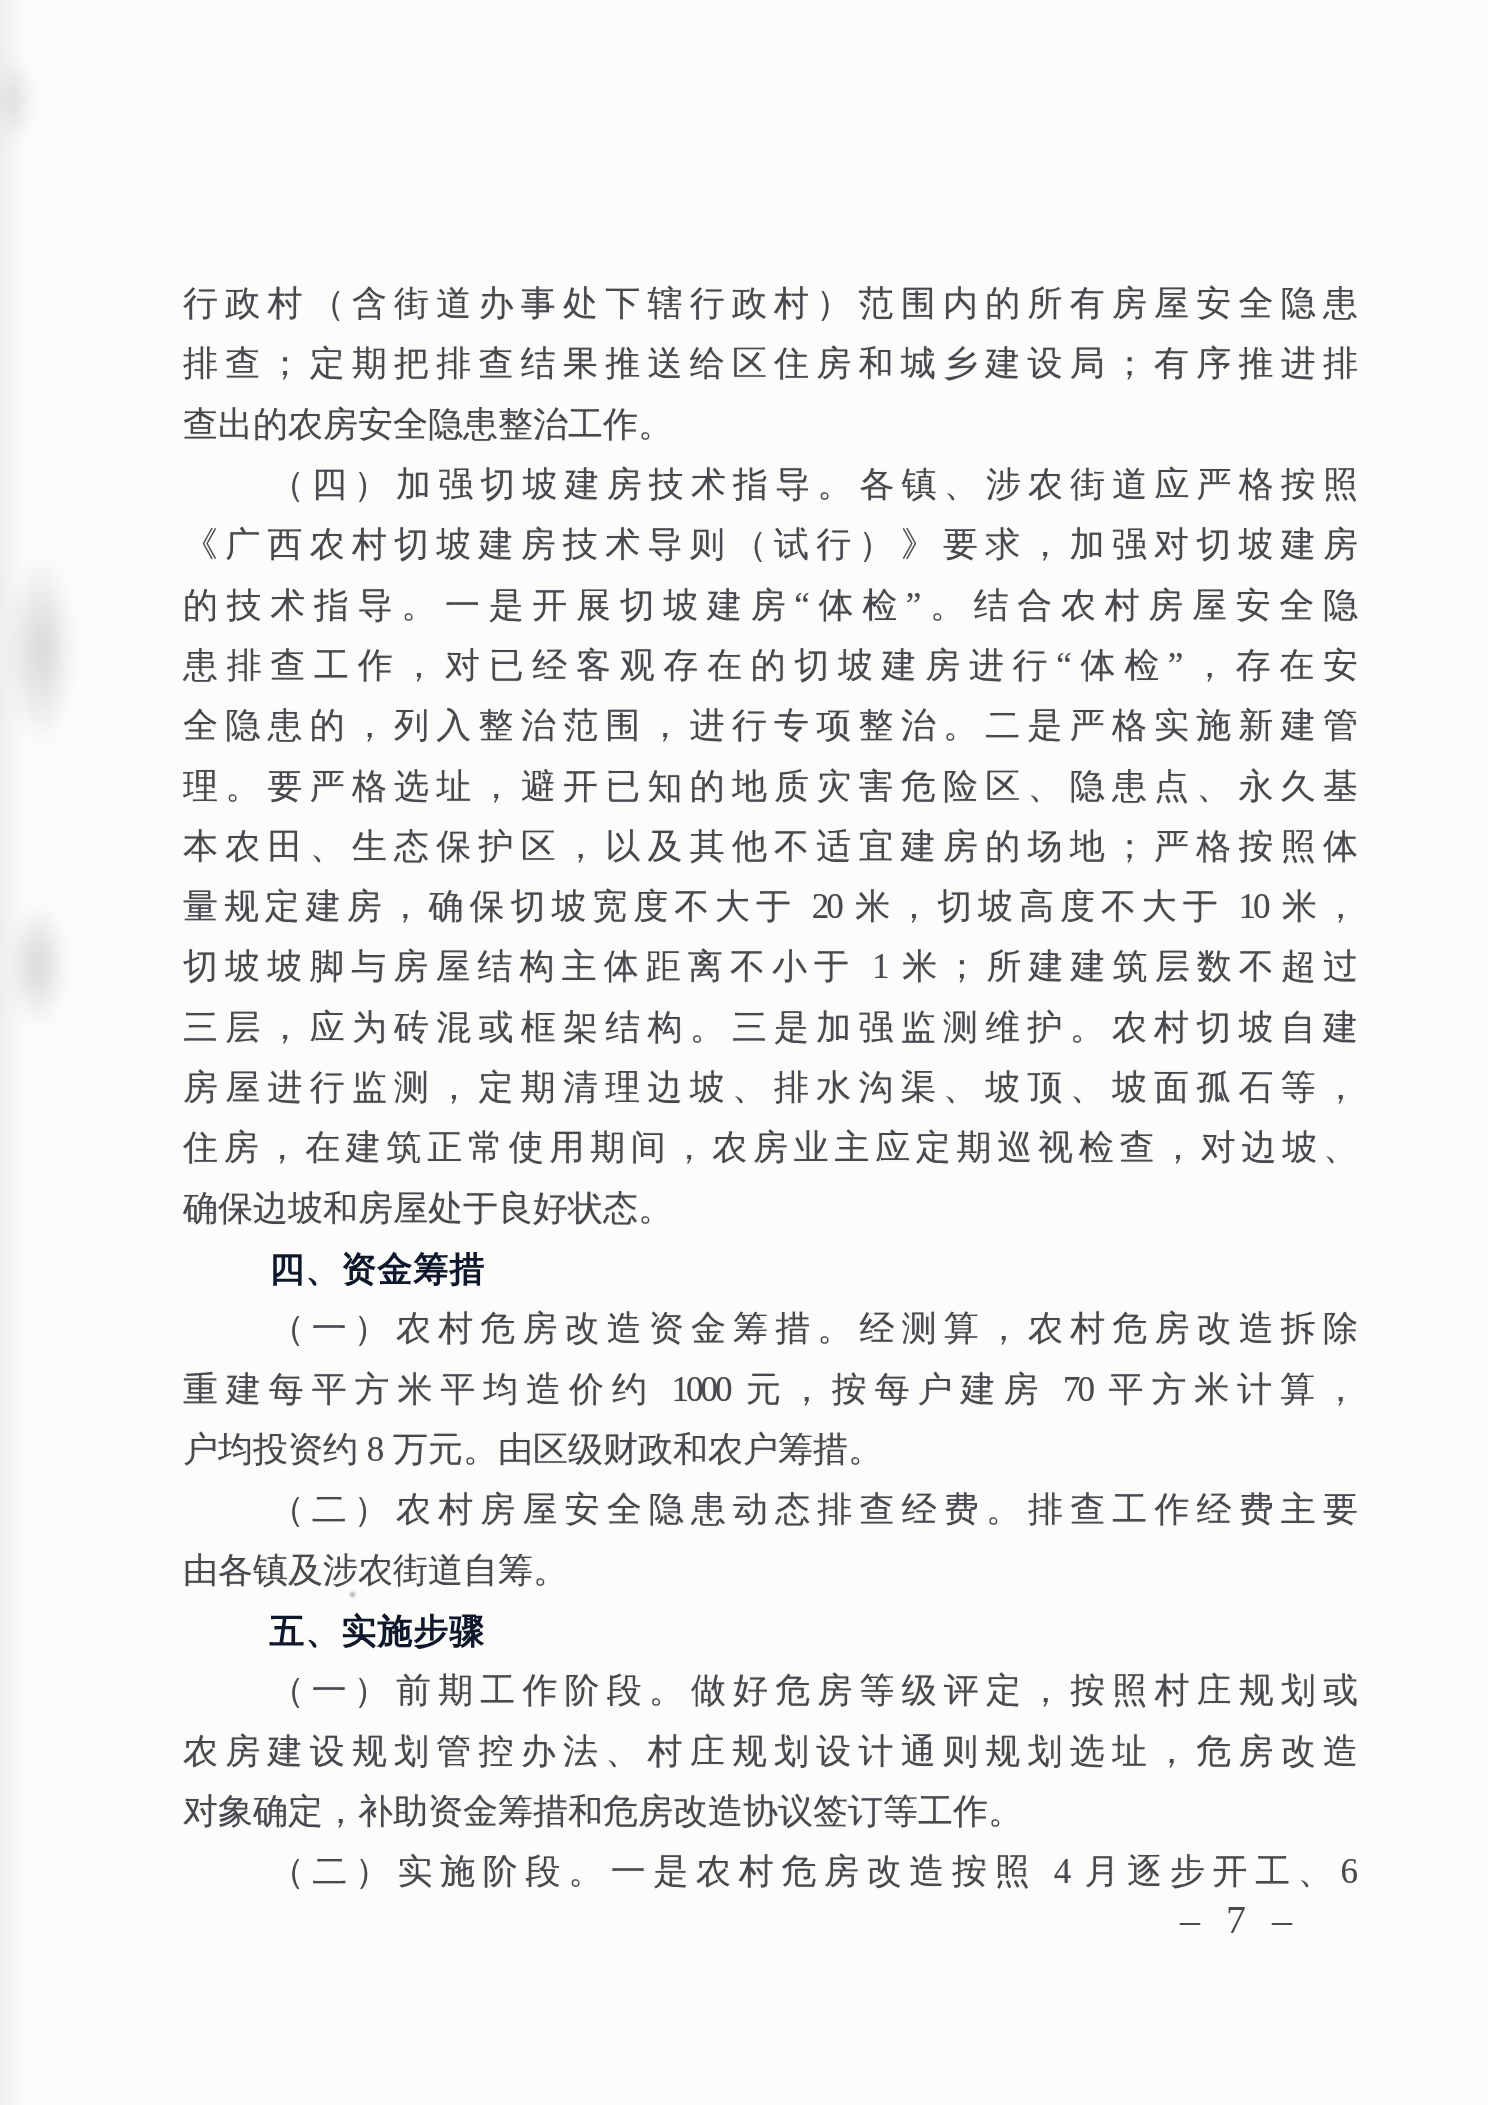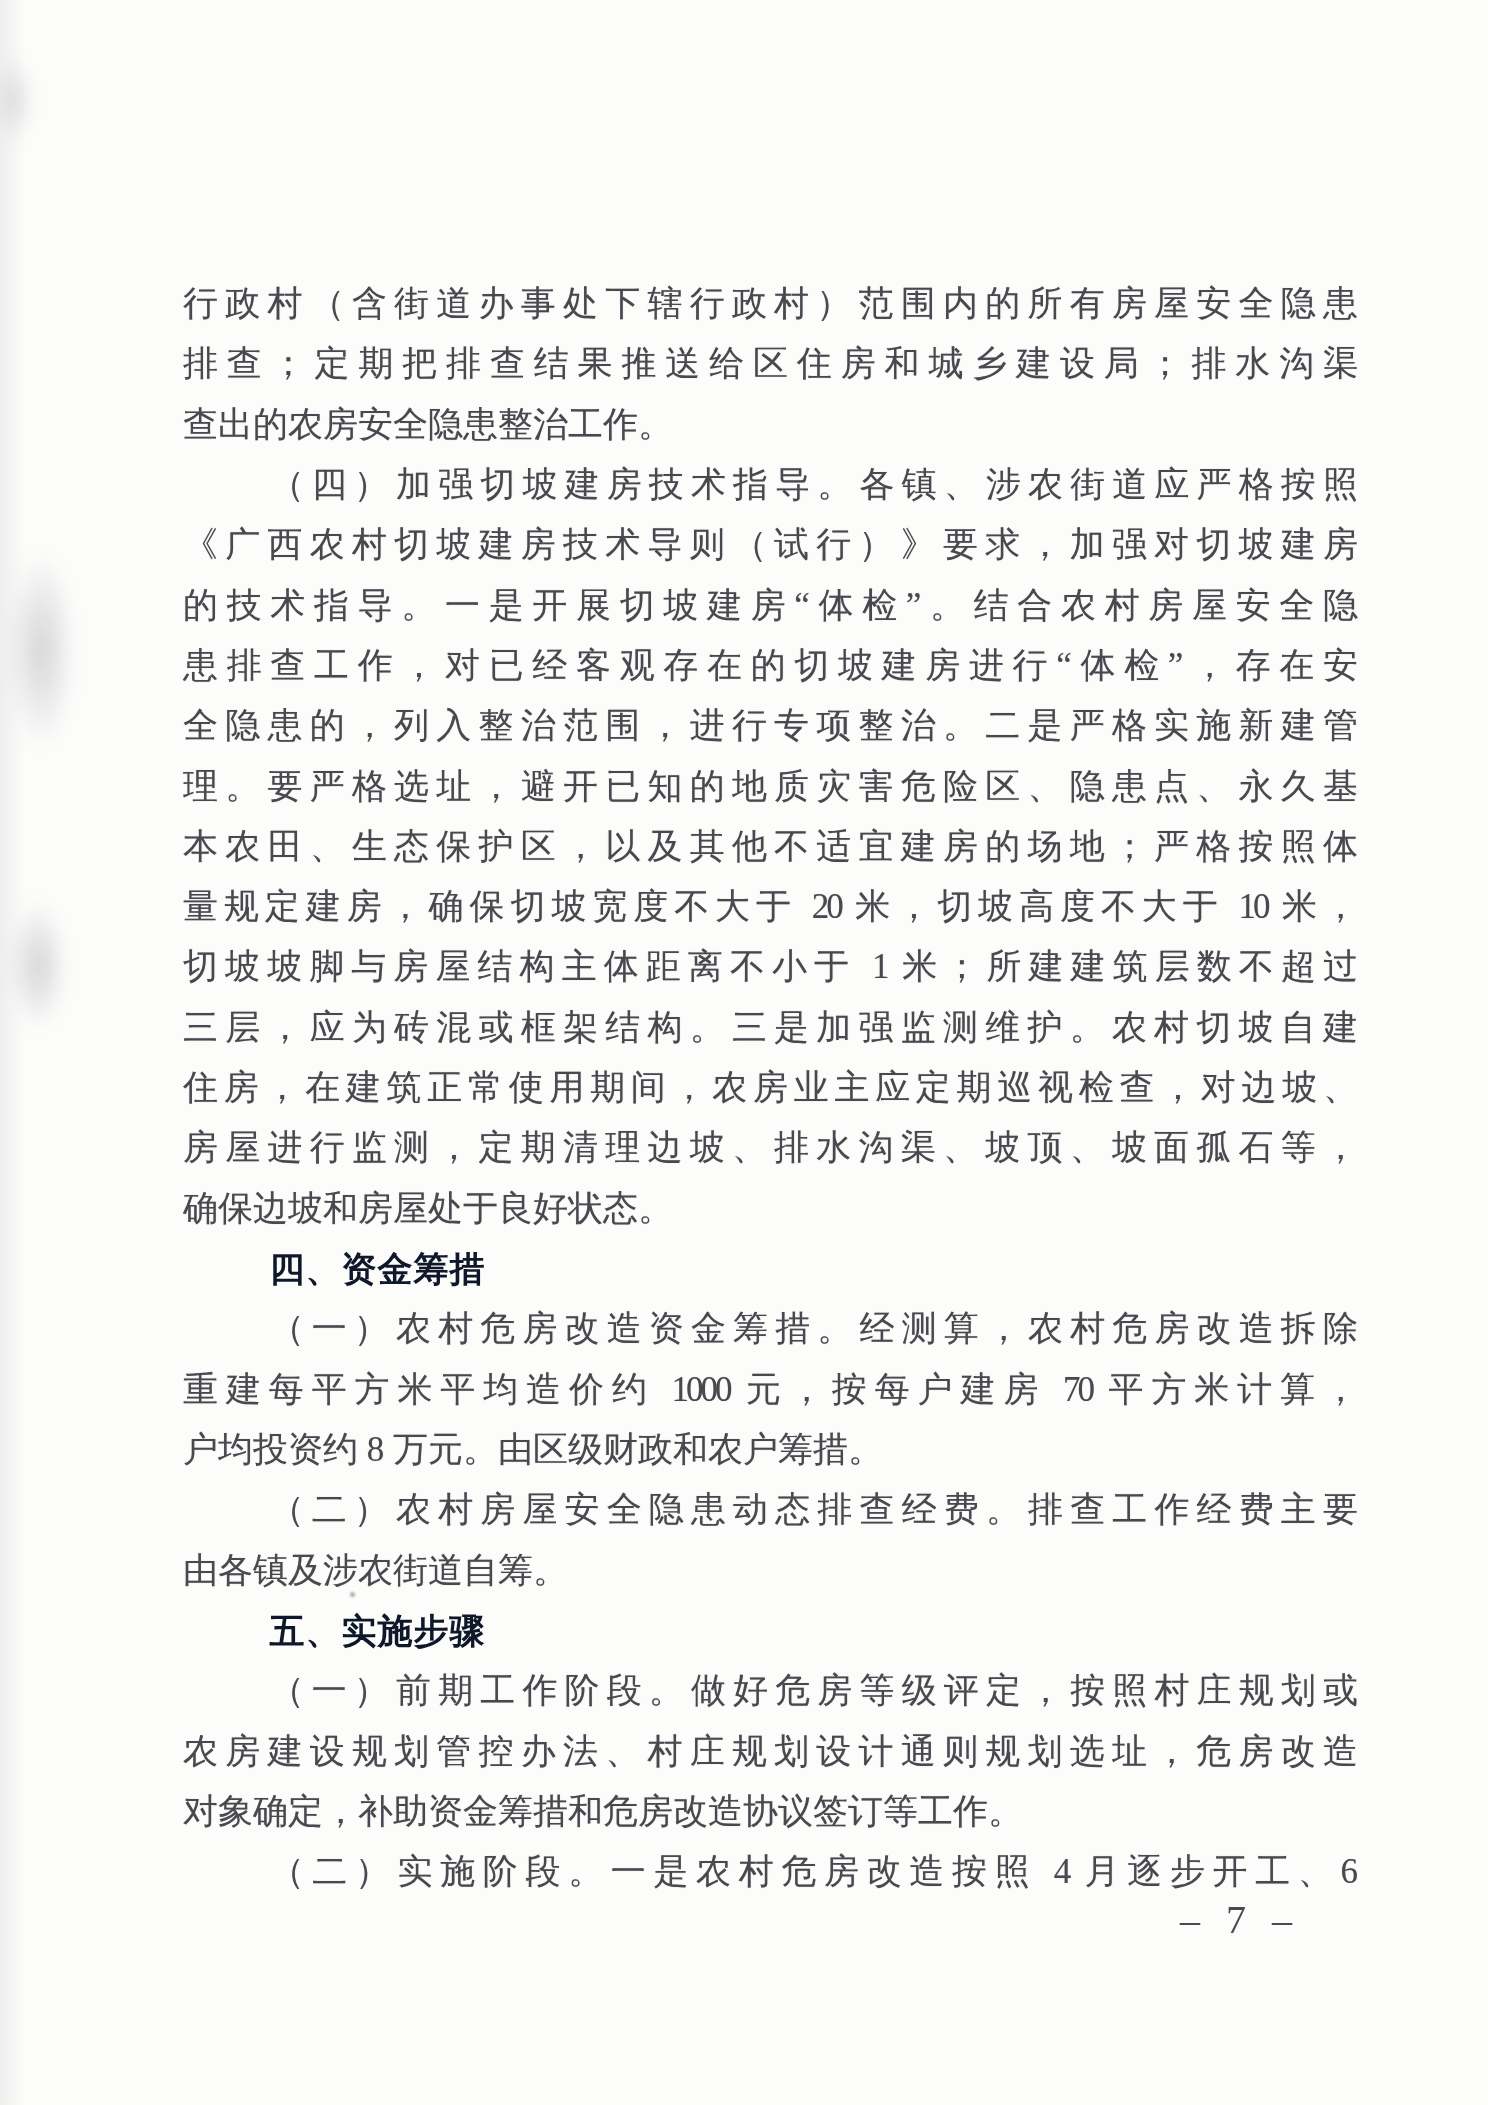--- a/index.html
+++ b/index.html
@@ -80,34 +80,34 @@
 
   <div class="edge-shade"></div>
   <div class="smudge s1"></div>
   <div class="smudge s2"></div>
   <div class="smudge s3"></div>
   <div class="speck p1"></div>
   <div class="speck p2"></div>
 
   <div class="text-block">
     <div class="line j">行政村（含街道办事处下辖行政村）范围内的所有房屋安全隐患</div>
-    <div class="line j">排查；定期把排查结果推送给区住房和城乡建设局；排水沟渠</div>
+    <div class="line j">排查；定期把排查结果推送给区住房和城乡建设局；有序推进排</div>
     <div class="line e">查出的农房安全隐患整治工作。</div>
     <div class="line j ind">（四）加强切坡建房技术指导。各镇、涉农街道应严格按照</div>
     <div class="line j">《广西农村切坡建房技术导则（试行）》要求，加强对切坡建房</div>
     <div class="line j">的技术指导。一是开展切坡建房“体检”。结合农村房屋安全隐</div>
     <div class="line j">患排查工作，对已经客观存在的切坡建房进行“体检”，存在安</div>
     <div class="line j">全隐患的，列入整治范围，进行专项整治。二是严格实施新建管</div>
     <div class="line j">理。要严格选址，避开已知的地质灾害危险区、隐患点、永久基</div>
     <div class="line j">本农田、生态保护区，以及其他不适宜建房的场地；严格按照体</div>
     <div class="line j">量规定建房，确保切坡宽度不大于 20 米，切坡高度不大于 10 米，</div>
     <div class="line j">切坡坡脚与房屋结构主体距离不小于 1 米；所建建筑层数不超过</div>
     <div class="line j">三层，应为砖混或框架结构。三是加强监测维护。农村切坡自建</div>
+    <div class="line j">房屋进行监测，定期清理边坡、排水沟渠、坡顶、坡面孤石等，</div>
     <div class="line j">住房，在建筑正常使用期间，农房业主应定期巡视检查，对边坡、</div>
-    <div class="line j">房屋进行监测，定期清理边坡、排水沟渠、坡顶、坡面孤石等，</div>
     <div class="line e">确保边坡和房屋处于良好状态。</div>
     <div class="line e ind heading">四、资金筹措</div>
     <div class="line j ind">（一）农村危房改造资金筹措。经测算，农村危房改造拆除</div>
     <div class="line j">重建每平方米平均造价约 1000 元，按每户建房 70 平方米计算，</div>
     <div class="line e">户均投资约 8 万元。由区级财政和农户筹措。</div>
     <div class="line j ind">（二）农村房屋安全隐患动态排查经费。排查工作经费主要</div>
     <div class="line e">由各镇及涉农街道自筹。</div>
     <div class="line e ind heading">五、实施步骤</div>
     <div class="line j ind">（一）前期工作阶段。做好危房等级评定，按照村庄规划或</div>
     <div class="line j">农房建设规划管控办法、村庄规划设计通则规划选址，危房改造</div>

